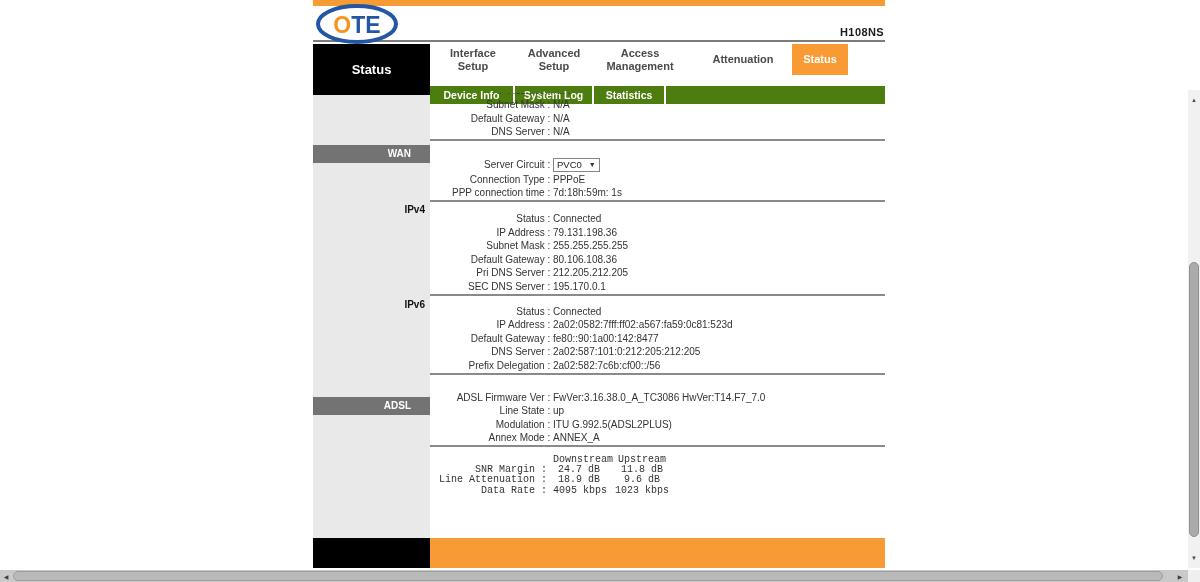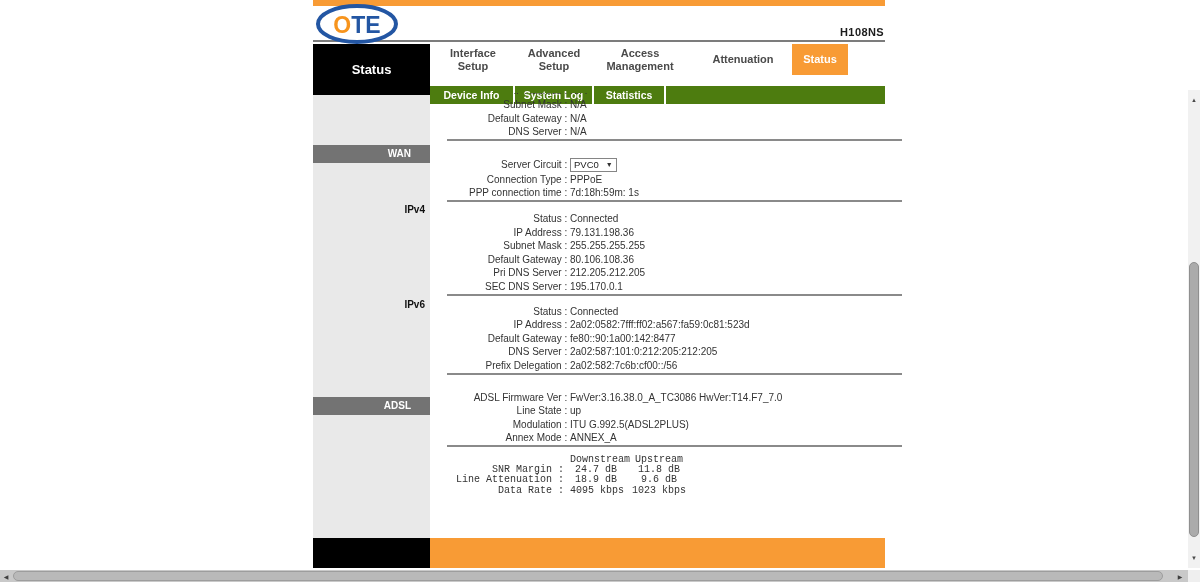--- a/index.html
+++ b/index.html
@@ -40,21 +40,21 @@
   .side-black { position:absolute; left:0; width:117px; height:18px; background:#737373; color:#fff;
     font-size:10px; font-weight:bold; line-height:18px; text-align:right; padding-right:19px; box-sizing:border-box; }
   .side-black.wan { top:50px; }
   .side-black.adsl { top:302px; }
   .side-label { position:absolute; right:5px; font-size:10px; font-weight:bold; color:#101010; }
   .side-label.ipv4 { top:109px; }
   .side-label.ipv6 { top:204px; }
   .sidebar-footer { position:absolute; left:0; top:538px; width:117px; height:30px; background:#000; }
 
   
-  .content { position:absolute; left:134px; top:93px; width:455px; }
+  .content { position:absolute; left:117px; top:93px; width:455px; }
   .row { display:flex; font-size:10px; color:#333; line-height:13.6px; }
   .row-label { width:123px; text-align:right; white-space:nowrap; }
   .row-label::after { content:"\00a0:\00a0"; }
   .row-value { white-space:nowrap; }
   .clip-row { height:5px; overflow:hidden; }
   .clip-row .row { margin-top:-9px; }
   hr.sep { border:none; height:2px; background:#8a8a8a; margin:0; width:455px; }
   .sep1 { margin-top:5px; }
   .sep2 { margin-top:2px; }
   .sep3 { margin-top:2px; }

